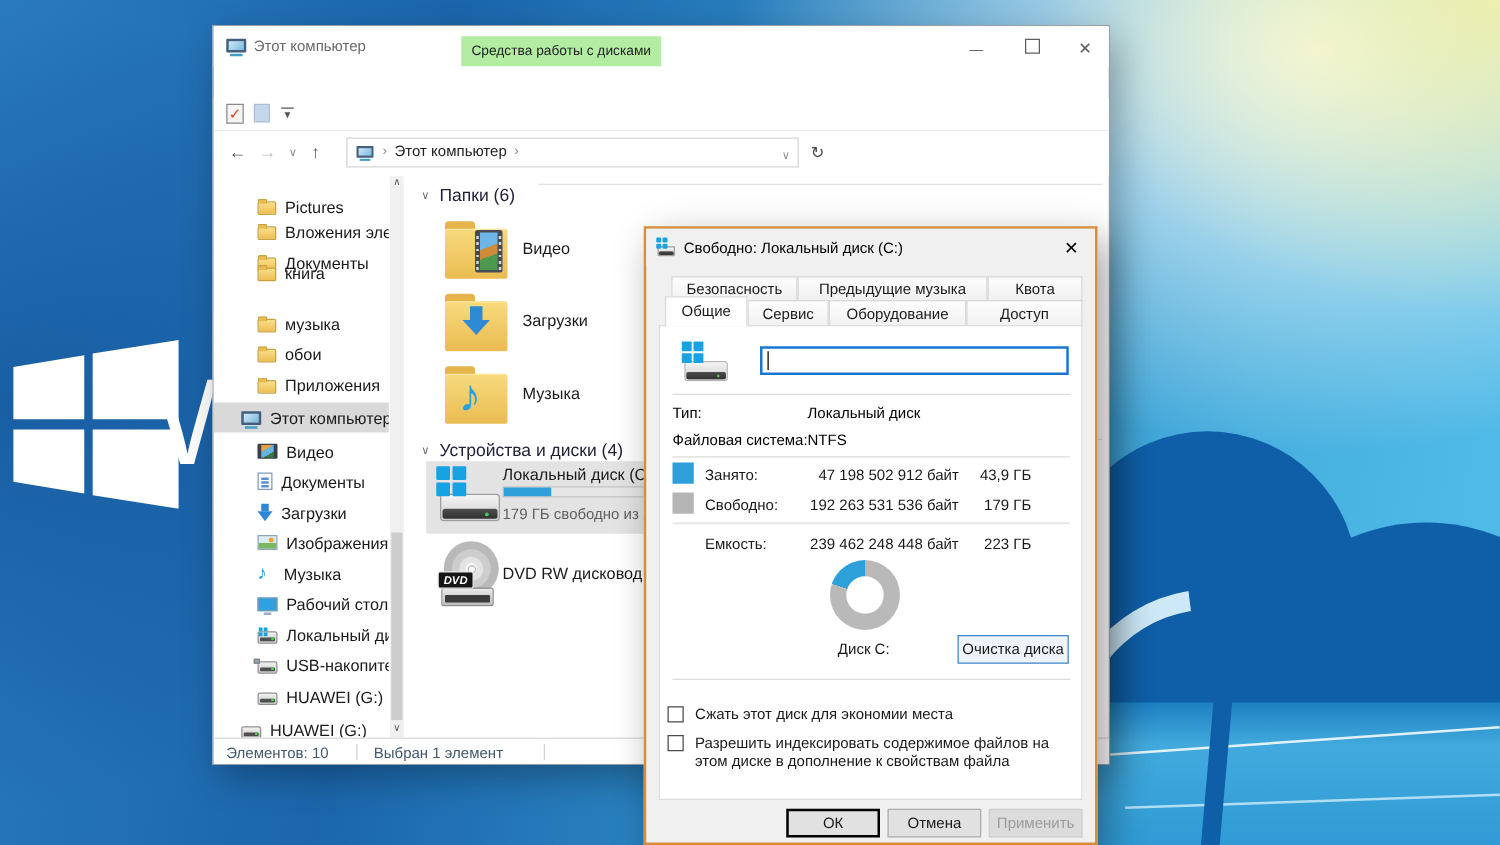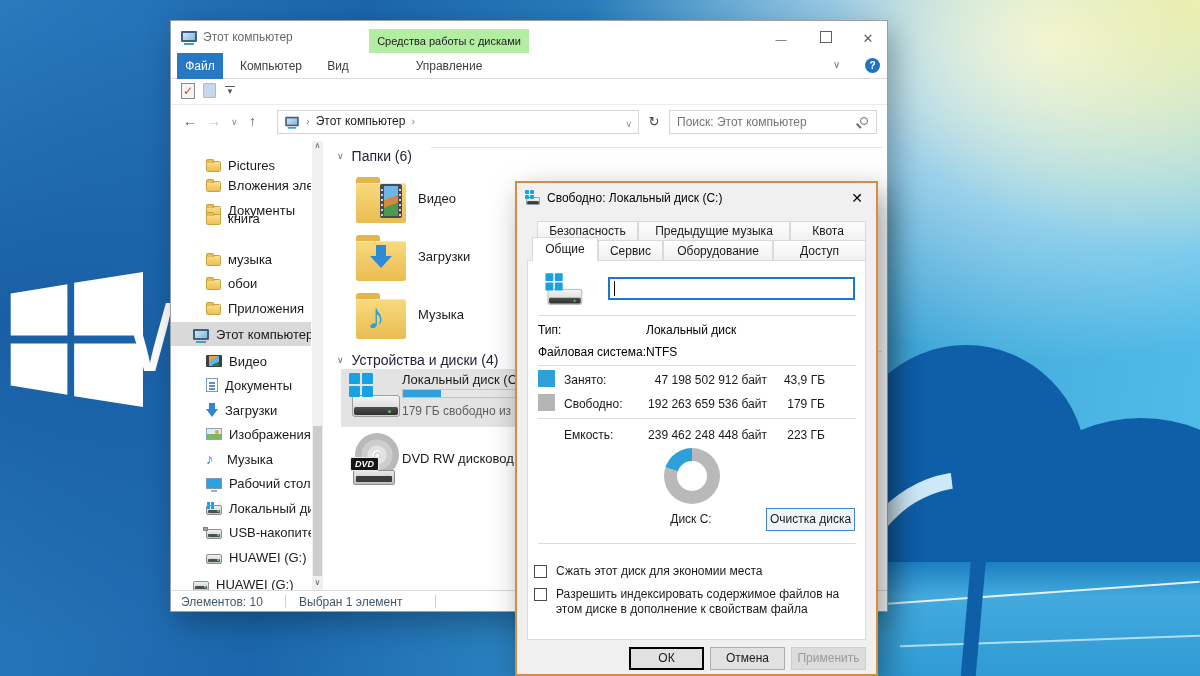--- a/index.html
+++ b/index.html
@@ -220,28 +220,20 @@
 
   <div class="titlebar">
     <div class="ic i-computer" style="position:absolute;left:10px;top:10px;"></div>
     <div class="win-title">Этот компьютер</div>
     <div class="ctx-group">Средства работы с дисками</div>
     <div class="cap-btn cap-min"></div>
     <div class="cap-btn cap-max"></div>
     <div class="cap-btn cap-close"></div>
   </div>
 
-  <div class="ribbon-tabs">
-    <div class="rtab rtab-file">Файл</div>
-    <div class="rtab rtab-computer">Компьютер</div>
-    <div class="rtab rtab-view">Вид</div>
-    <div class="rtab rtab-manage">Управление</div>
-    <div class="ribbon-chevron"></div>
-    <div class="help-btn"></div>
-  </div>
 
   <div class="toolbar-row">
     <div class="qat-props"></div>
     <div class="qat-folder"></div>
     <div class="qat-custom"></div>
   </div>
 
   <div class="address-row">
     <div class="nav-glyph nav-back"></div>
     <div class="nav-glyph nav-fwd"></div>
@@ -250,24 +242,20 @@
     <div class="crumb-box">
       <div class="crumb-inner">
         <span class="ic i-computer" style="transform:scale(.85);"></span>
         <span class="crumb-sep">›</span>
         <span class="crumb-txt">Этот компьютер</span>
         <span class="crumb-sep">›</span>
       </div>
       <span class="crumb-drop"></span>
     </div>
     <div class="refresh-box"></div>
-    <div class="search-box">
-      <input placeholder="Поиск: Этот компьютер" style="">
-      <span class="mag"></span>
-    </div>
   </div>
 
   <div class="sidebar">
     <div class="sb-row ind2" style="top:12px">
         <span class="ic i-folder"></span>
         <span class="sb-label">Pictures</span>
       </div>
     <div class="sb-row ind2" style="top:32px">
         <span class="ic i-folder"></span>
         <span class="sb-label">Вложения элект</span>
@@ -460,21 +448,21 @@
 
     <div class="sep" style="top:104px"></div>
 
     <div class="legend-sq" style="top:109px;left:10px;background:#2da0d9"></div>
     <div class="u-label" style="top:112px;left:36px">Занято:</div>
     <div class="u-bytes" style="top:112px">47 198 502 912 байт</div>
     <div class="u-size" style="top:112px">43,9 ГБ</div>
 
     <div class="legend-sq" style="top:133px;left:10px;background:#b5b5b5"></div>
     <div class="u-label" style="top:136px;left:36px">Свободно:</div>
-    <div class="u-bytes" style="top:136px">192 263 659 536 байт</div>
+    <div class="u-bytes" style="top:136px">192 263 531 536 байт</div>
     <div class="u-size" style="top:136px">179 ГБ</div>
 
     <div class="sep" style="top:157px"></div>
 
     <div class="u-label" style="top:167px;left:36px">Емкость:</div>
     <div class="u-bytes" style="top:167px">239 462 248 448 байт</div>
     <div class="u-size" style="top:167px">223 ГБ</div>
 
     <div class="donut"></div>
     <div class="disk-c">Диск C:</div>

